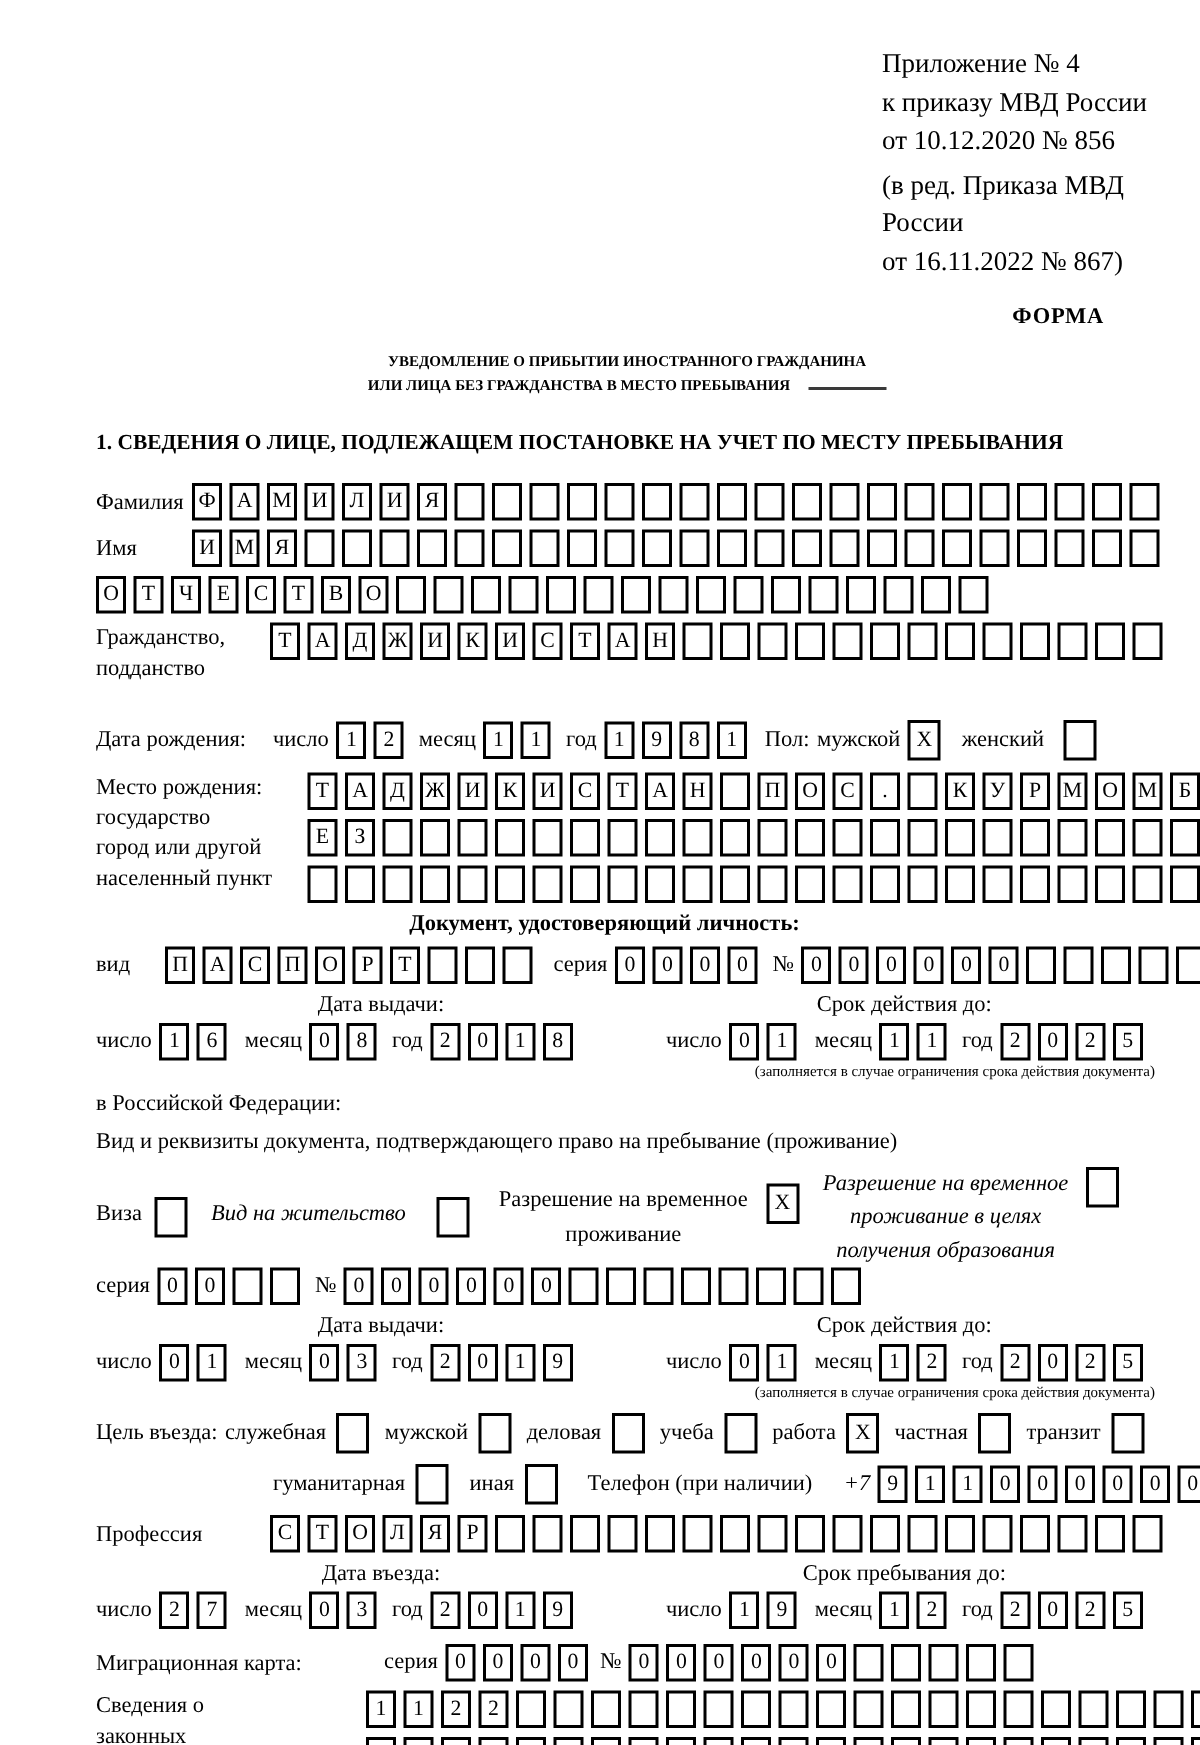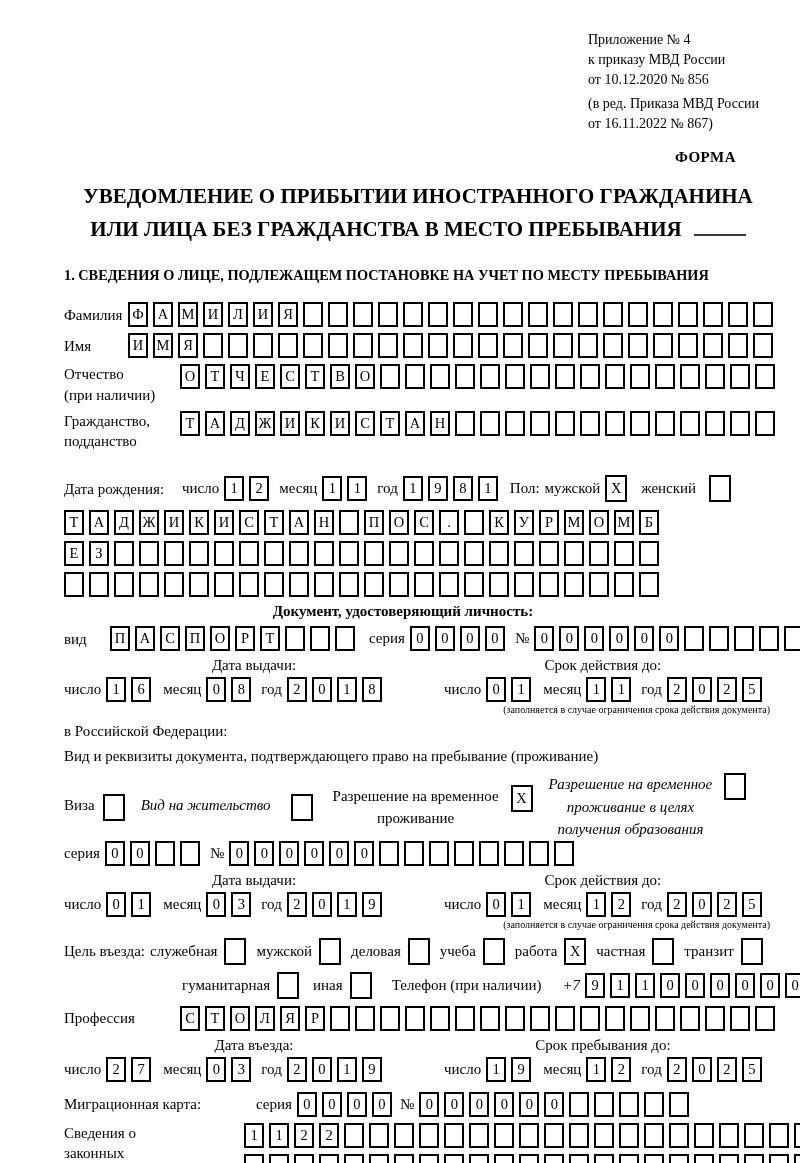--- a/index.html
+++ b/index.html
@@ -5,26 +5,26 @@
   * { box-sizing: border-box; }
   html, body { margin: 0; padding: 0; background: #ffffff; }
   body {
     width: 800px; min-height: 1163px;
     font-family: "Liberation Serif", "DejaVu Serif", serif;
     color: #000; font-size: 15px;
   }
   .page { padding: 30px 28px 16px 64px; }
 
   
-  .appendix { margin-left: 524px; font-size: 14px; line-height: 1.42; }
+  .appendix { margin-left: 524px; font-size: 18px; line-height: 1.42; }
   .amend { margin-top: 4px; }
   .forma { font-weight: bold; text-align: right; padding-right: 36px; margin-top: 16px; letter-spacing: .5px; }
 
   
-  .title { text-align: center; font-weight: bold; font-size: 21px; line-height: 1.55; margin-top: 14px; }
+  .title { text-align: center; font-weight: bold; font-size: 10px; line-height: 1.55; margin-top: 14px; }
   .underline-blank { display: inline-block; width: 52px; border-bottom: 2px solid #3a3a3a; height: .95em; margin-left: 12px; }
   .section-h { font-weight: bold; font-size: 14.3px; margin-top: 22px; margin-bottom: 18px; }
 
   
   .frow { display: flex; align-items: center; margin-bottom: 6px; }
   .frow.top { align-items: flex-start; }
   .lbl { flex: none; line-height: 1.35; }
   .w65 { width: 64px; } .w115 { width: 116px; } .w140 { width: 141px; } .w150 { width: 152px; }
   .cells { display: inline-flex; gap: 5px; flex: none; }
   .cell {
@@ -145,24 +145,20 @@
         <span class="cell"></span>
         <span class="cell"></span>
         <span class="cell"></span>
         <span class="cell"></span>
         <span class="cell"></span>
         <span class="cell"></span>
       </div>
   </div>
 
   <div class="frow top">
-    <div class="lbl w115">
-      <div>Отчество</div>
-      <div>(при наличии)</div>
-    </div>
     <div class="cells">
         <span class="cell">О</span>
         <span class="cell">Т</span>
         <span class="cell">Ч</span>
         <span class="cell">Е</span>
         <span class="cell">С</span>
         <span class="cell">Т</span>
         <span class="cell">В</span>
         <span class="cell">О</span>
         <span class="cell"></span>
@@ -241,20 +237,26 @@
     <span class="cells cb">
         <span class="cell">X</span>
       </span>
     <span class="dl ml14">женский</span>
     <span class="cells cb ml8">
         <span class="cell"></span>
       </span>
   </div>
 
   <div class="frow top" style="margin-top:8px;">
+    <div class="lbl w140">
+      <div>Место рождения:</div>
+      <div>государство</div>
+      <div>город или другой</div>
+      <div>населенный пункт</div>
+    </div>
     <div class="stack">
       <div class="cells">
           <span class="cell">Т</span>
           <span class="cell">А</span>
           <span class="cell">Д</span>
           <span class="cell">Ж</span>
           <span class="cell">И</span>
           <span class="cell">К</span>
           <span class="cell">И</span>
           <span class="cell">С</span>

